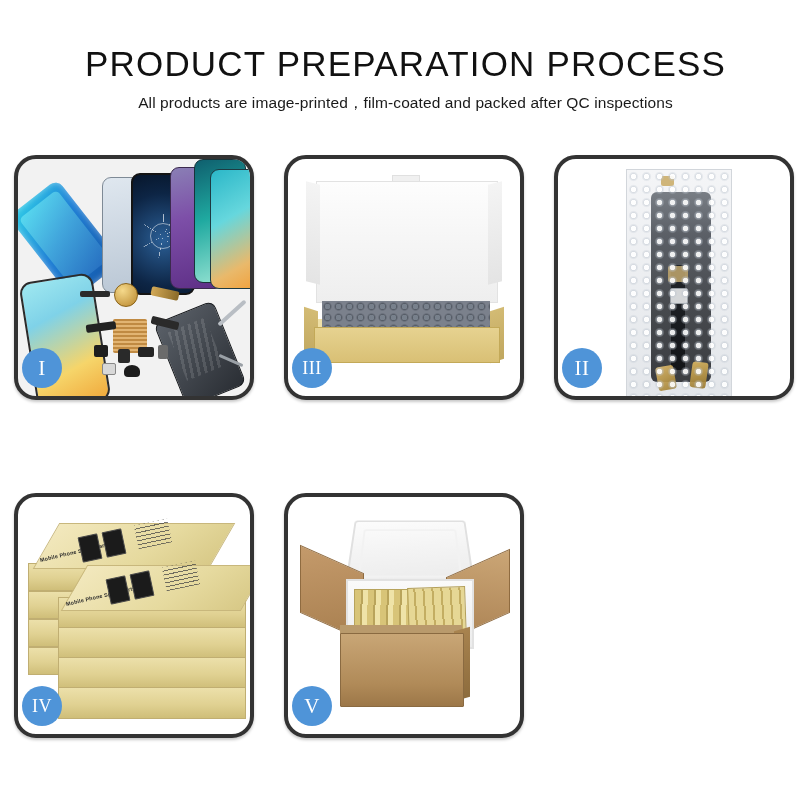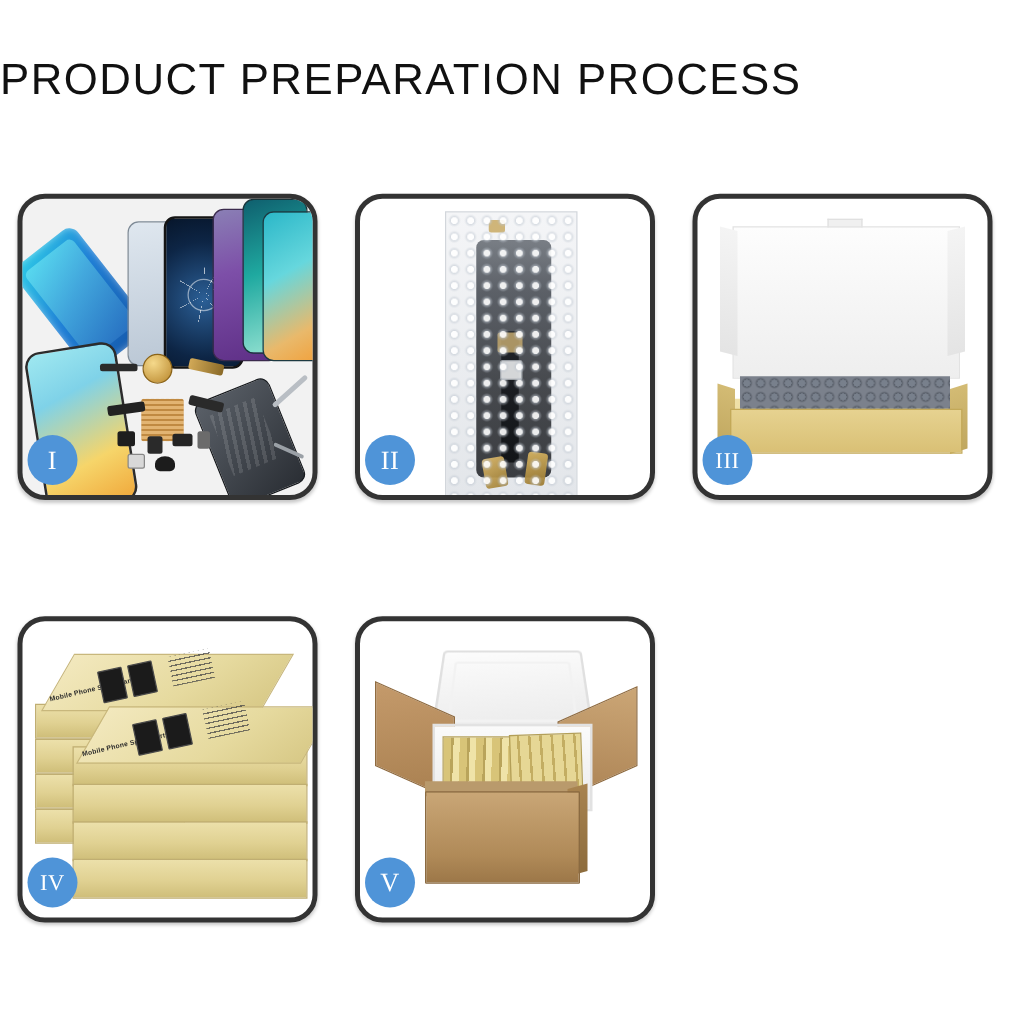--- a/index.html
+++ b/index.html
@@ -13,20 +13,21 @@
     font-family: "Liberation Sans", sans-serif;
     overflow: hidden;
     position: relative;
   }
 
   
   .header {
     position: absolute;
     top: 0; left: 0;
     width: 811px;
+    text-align: center;
   }
   .page-title {
     margin: 0;
     padding-top: 44px;
     font-size: 35px;
     font-weight: 400;
     letter-spacing: 1.2px;
     color: #111111;
     font-family: "Liberation Sans", sans-serif;
     line-height: 40px;
@@ -422,20 +423,21 @@
   .p6-tape2{
     position:absolute;left:54px;top:172px;width:18px;height:24px;
     background:rgba(160,132,96,.7);
   }
 </style>
 </head>
 <body>
 
 <div class="header">
   <h1 class="page-title">PRODUCT PREPARATION PROCESS</h1>
+  <p class="page-subtitle">All products are image-printed，film-coated and packed after QC inspections</p>
 </div>
 
 <div class="grid">
 
   <div class="panel tinted">
     <div class="panel-stage">
       <div class="p1-screen-blue"></div>
       <div class="p1-glass"></div>
       <div class="p1-phone-black">
         <div class="p1-crack"></div>
@@ -458,47 +460,47 @@
       <div class="p1-sm5"></div>
       <div class="p1-sm6"></div>
       <div class="p1-tweezer"></div>
       <div class="p1-tweezer2"></div>
     </div>
     <div class="badge">I</div>
   </div>
 
   <div class="panel">
     <div class="panel-stage">
+      <div class="p3-lid-tab"></div>
+      <div class="p3-lid"></div>
+      <div class="p3-lid-left"></div>
+      <div class="p3-lid-right"></div>
+      <div class="p3-box-top"></div>
+      <div class="p3-bubble-layer"></div>
+      <div class="p3-box-left"></div>
+      <div class="p3-box-right"></div>
+      <div class="p3-box-front"></div>
+    </div>
+    <div class="badge wide">III</div>
+  </div>
+
+  <div class="panel">
+    <div class="panel-stage">
       <div class="p2-bag">
         <div class="p2-part"></div>
         <div class="p2-flexcable"></div>
         <div class="p2-conn1"></div>
         <div class="p2-conn2"></div>
         <div class="p2-gold1"></div>
         <div class="p2-gold2"></div>
         <div class="p2-tab"></div>
         <div class="p2-bubbles"></div>
       </div>
     </div>
     <div class="badge">II</div>
-  </div>
-
-  <div class="panel">
-    <div class="panel-stage">
-      <div class="p3-lid-tab"></div>
-      <div class="p3-lid"></div>
-      <div class="p3-lid-left"></div>
-      <div class="p3-lid-right"></div>
-      <div class="p3-box-top"></div>
-      <div class="p3-bubble-layer"></div>
-      <div class="p3-box-left"></div>
-      <div class="p3-box-right"></div>
-      <div class="p3-box-front"></div>
-    </div>
-    <div class="badge wide">III</div>
   </div>
 
   <div class="panel">
     <div class="panel-stage">
       <div class="p4-stack">
 
         <div class="p4-box" style="left:4px;  top:52px;  width:118px; height:26px;"></div>
         <div class="p4-box" style="left:4px;  top:80px;  width:118px; height:26px;"></div>
         <div class="p4-box" style="left:4px;  top:108px; width:118px; height:26px;"></div>
         <div class="p4-box" style="left:4px;  top:136px; width:118px; height:26px;"></div>

